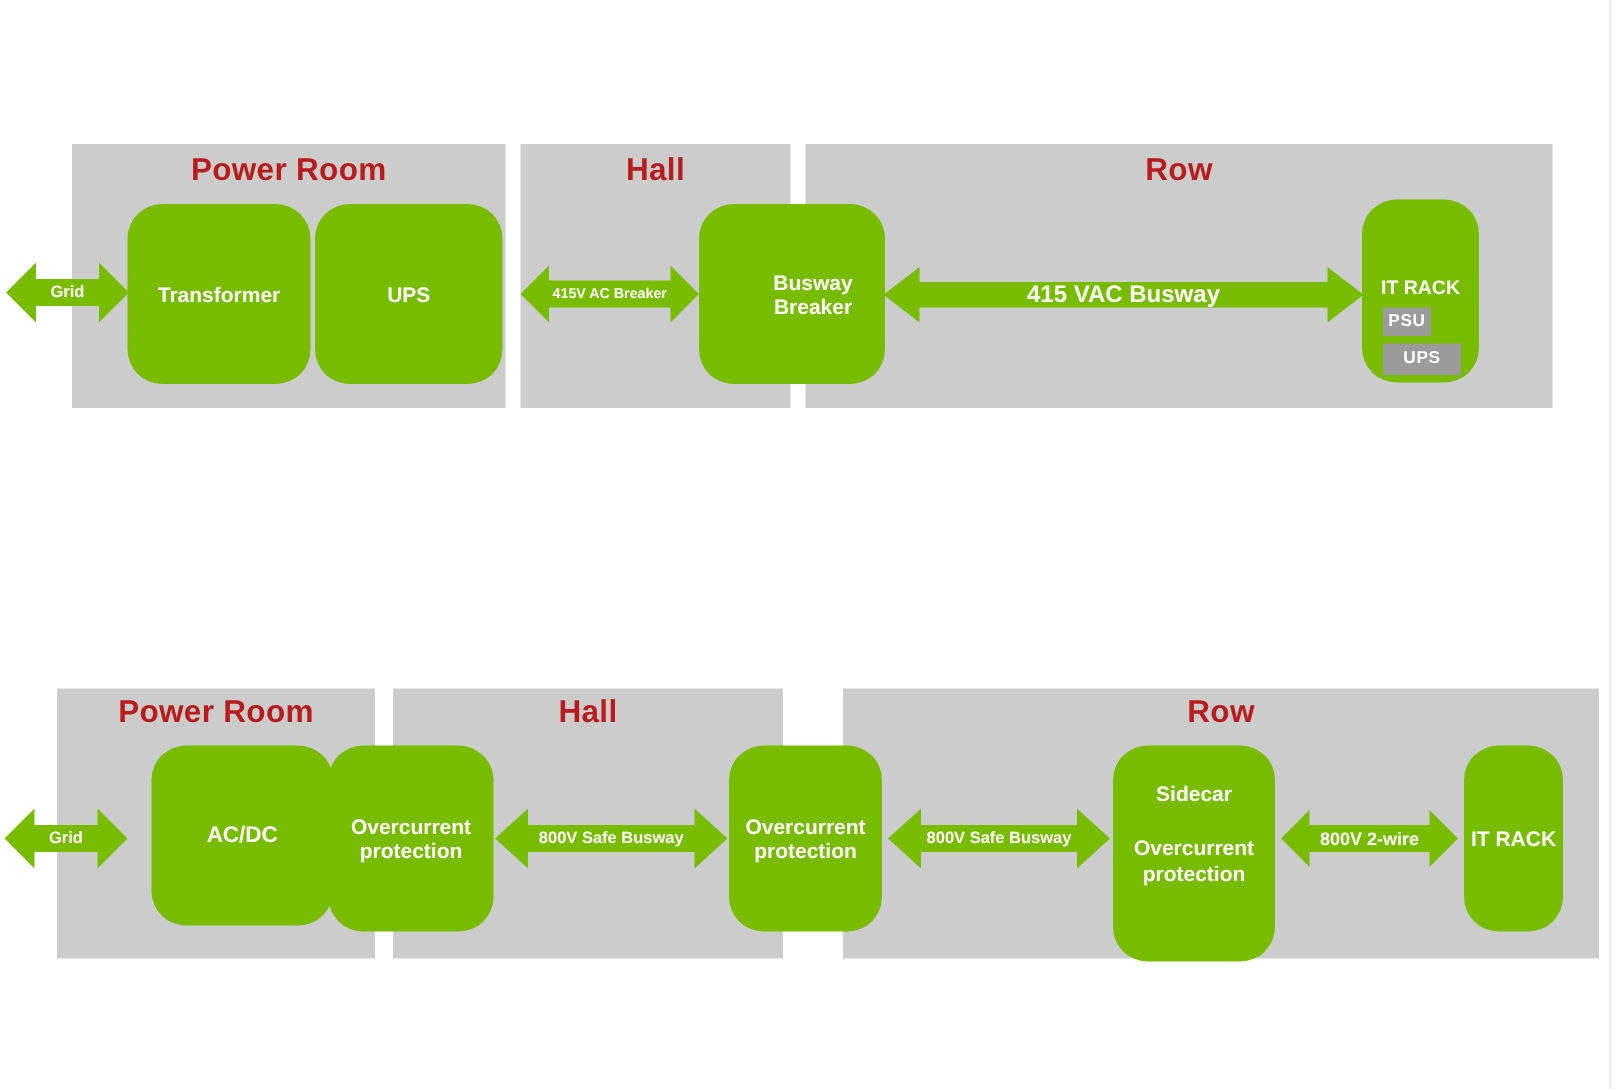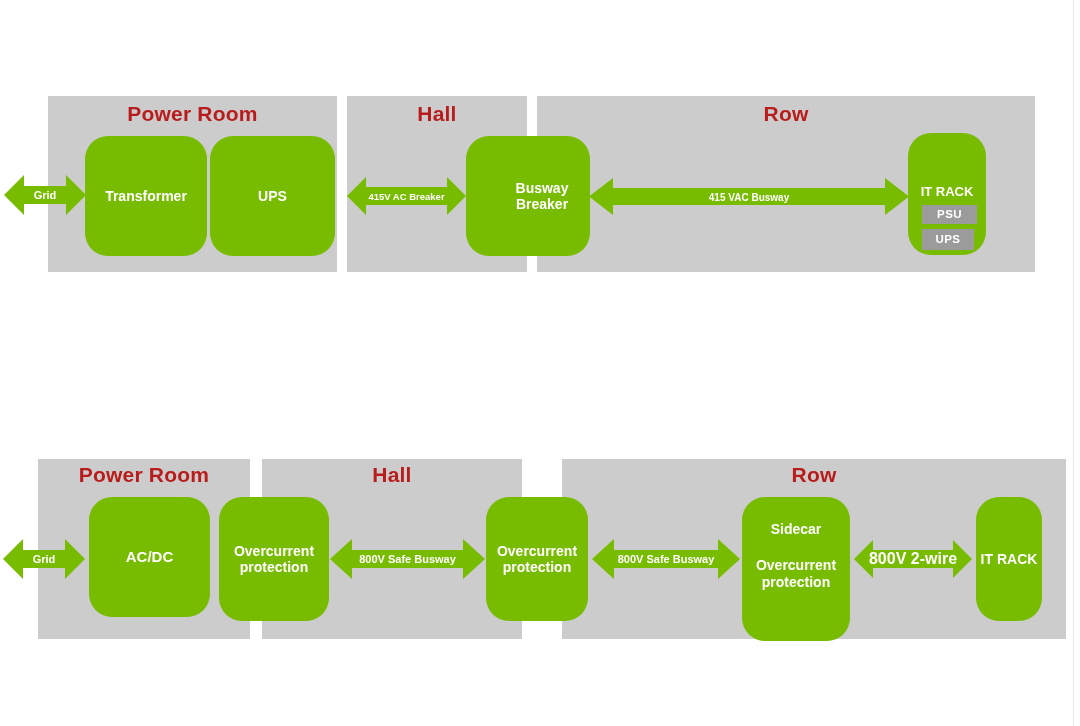--- a/index.html
+++ b/index.html
@@ -165,26 +165,26 @@
     </div>
 
     <div class="block" style="left:466px; top:136px; width:124px; height:120px; font-size:14px;padding-left:28px;">
       <span class="label-line">Busway Breaker</span>
     </div>
 
     <div class="arrow" style="left:589px; top:177px; width:320px; height:39px;">
       <svg viewBox="0 0 320 39" preserveAspectRatio="none" aria-hidden="true">
         <polygon points="0,19.5 24,1 24,11 296,11 296,1 320,19.5 296,38 296,28 24,28 24,38" fill="#77bc00"></polygon>
       </svg>
-      <div class="arrow-label" style="font-size:10px;">415 VAC Busway</div>
+      <div class="arrow-label" style="font-size:16px;">415 VAC Busway</div>
     </div>
 
     <div class="block" style="left:908px; top:133px; width:78px; height:122px;">
       <div class="rack-title" style="top:52px; font-size:13px;">IT RACK</div>
-      <div class="rack-slot" style="left:14px; top:72px; width:55px; height:19px; font-size:11.5px;">
+      <div class="rack-slot" style="left:14px; top:72px; width:32px; height:19px; font-size:11.5px;">
         <span>PSU</span>
       </div>
       <div class="rack-slot" style="left:14px; top:96px; width:52px; height:21px; font-size:11.5px;">
         <span>UPS</span>
       </div>
     </div>
 
   </div>
 
   <div>
@@ -201,21 +201,21 @@
       <div class="zone-title" style="top:4px; font-size:21px;">Row</div>
     </div>
 
     <div class="arrow" style="left:3px; top:537px; width:82px; height:44px;">
       <svg viewBox="0 0 82 44" preserveAspectRatio="none" aria-hidden="true">
         <polygon points="0,22 20,2 20,13 62,13 62,2 82,22 62,42 62,31 20,31 20,42" fill="#77bc00"></polygon>
       </svg>
       <div class="arrow-label" style="font-size:11px;">Grid</div>
     </div>
 
-    <div class="block" style="left:89px; top:497px; width:121px; height:120px; font-size:15px;">
+    <div class="block" style="left:101px; top:497px; width:121px; height:120px; font-size:15px;">
       <span class="label-line">AC/DC</span>
     </div>
 
     <div class="block" style="left:219px; top:497px; width:110px; height:124px; font-size:14px;">
       <span class="label-line">Overcurrent</span>
       <span class="label-line">protection</span>
     </div>
 
     <div class="arrow" style="left:330px; top:538px; width:155px; height:42px;">
       <svg viewBox="0 0 155 42" preserveAspectRatio="none" aria-hidden="true">
@@ -241,21 +241,21 @@
       <div class="sidecar-sub" style="top:60px; font-size:14px;">
         <span class="label-line">Overcurrent</span>
         <span class="label-line">protection</span>
       </div>
     </div>
 
     <div class="arrow" style="left:854px; top:539px; width:118px; height:40px;">
       <svg viewBox="0 0 118 40" preserveAspectRatio="none" aria-hidden="true">
         <polygon points="0,20 19,1 19,11 99,11 99,1 118,20 99,39 99,29 19,29 19,39" fill="#77bc00"></polygon>
       </svg>
-      <div class="arrow-label" style="font-size:16px;">800V 2-wire</div>
+      <div class="arrow-label" style="font-size:12px;">800V 2-wire</div>
     </div>
 
     <div class="block" style="left:976px; top:497px; width:66px; height:124px; font-size:14px;">
       <span class="label-line">IT RACK</span>
     </div>
 
   </div>
 
 </div>
 

